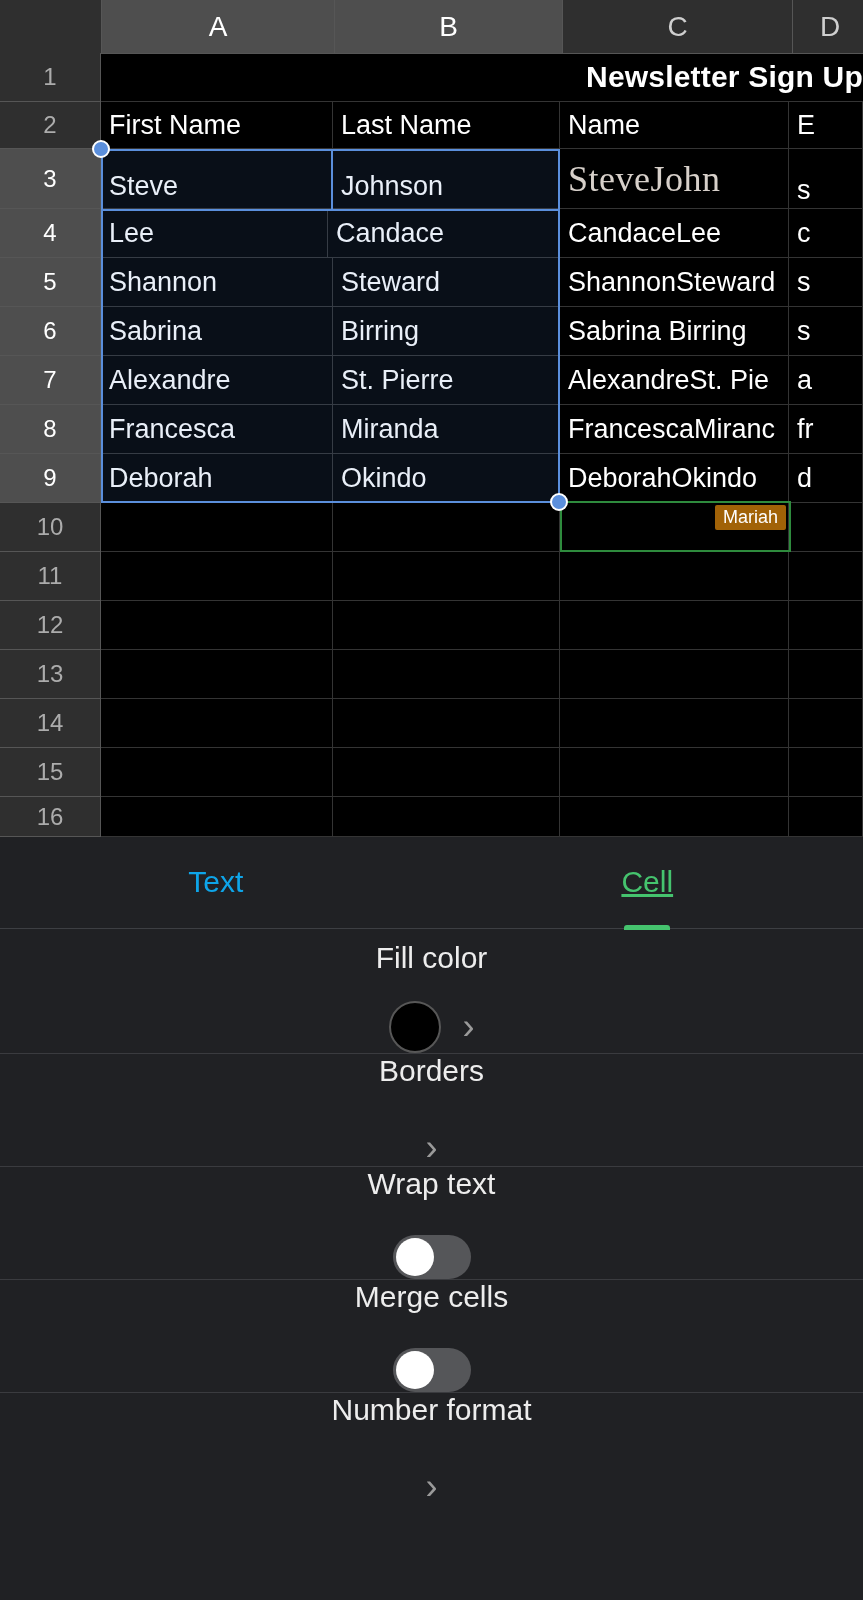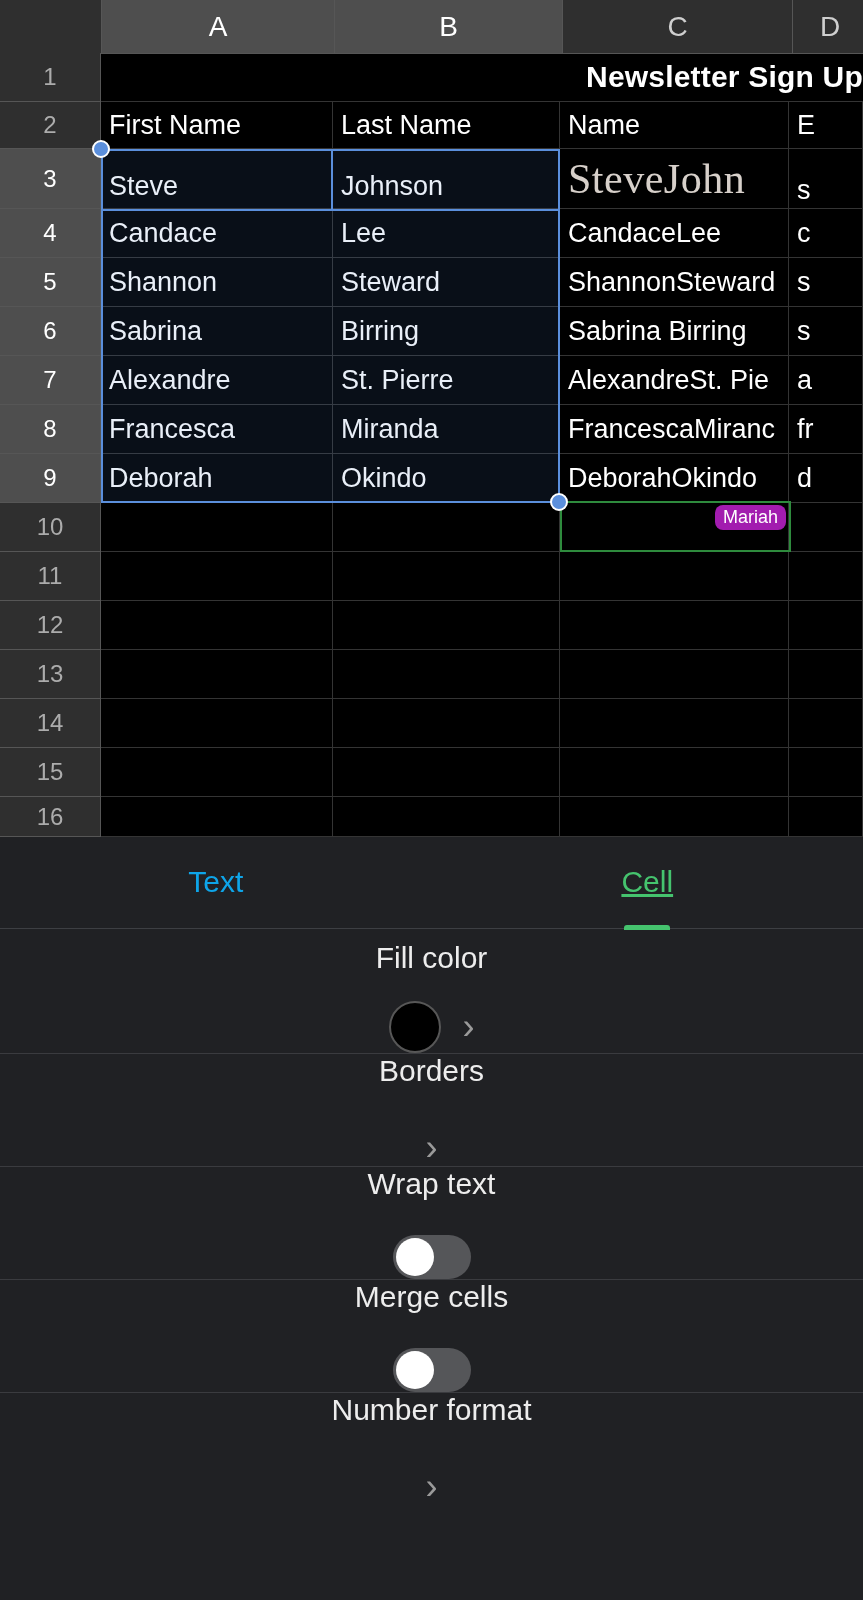--- a/index.html
+++ b/index.html
@@ -117,21 +117,21 @@
     font-size: 30px;
     justify-content: flex-end;
     padding-right: 0;
     letter-spacing: 0.2px;
   }
   .header-row .cell { font-size: 27px; }
   .row.r3 { height: 60px; }
   .row.r3 .cell { font-size: 27px; align-items: flex-end; padding-bottom: 6px;}
   .row.r3 .cell.C {
     font-family: "Times New Roman", Georgia, serif;
-    font-size: 42px;
+    font-size: 36px;
     color: #d7d0ca;
     align-items: center;
     padding-bottom: 0;
     letter-spacing: 0.5px;
   }
   .row.r3 .cell.D {
     align-items: flex-end;
     padding-bottom: 2px;
   }
 
@@ -162,25 +162,25 @@
   }
   
   .collab-outline {
     position: absolute;
     border: 2px solid #2e8b3d;
     z-index: 6;
     pointer-events: none;
   }
   .collab-label {
     position: absolute;
-    background: #a21caf;
+    background: #a16207;
     color: #fff;
     font-size: 18px;
     padding: 2px 8px;
-    border-radius: 8px;
+    border-radius: 2px;
     z-index: 8;
     pointer-events: none;
   }
 
   
   .panel {
     position: absolute;
     left: 0;
     top: 836px;
     width: 100%;
@@ -300,22 +300,22 @@
     </div>
 
     <div class="row r3">
       <div class="cell A">Steve</div>
       <div class="cell B">Johnson</div>
       <div class="cell C">SteveJohn</div>
       <div class="cell D">s</div>
     </div>
 
     <div class="row">
+      <div class="cell B">Lee</div>
       <div class="cell A">Candace</div>
-      <div class="cell B">Lee</div>
       <div class="cell C">CandaceLee</div>
       <div class="cell D">c</div>
     </div>
 
     <div class="row">
       <div class="cell A">Shannon</div>
       <div class="cell B">Steward</div>
       <div class="cell C">ShannonSteward</div>
       <div class="cell D">s</div>
     </div>

